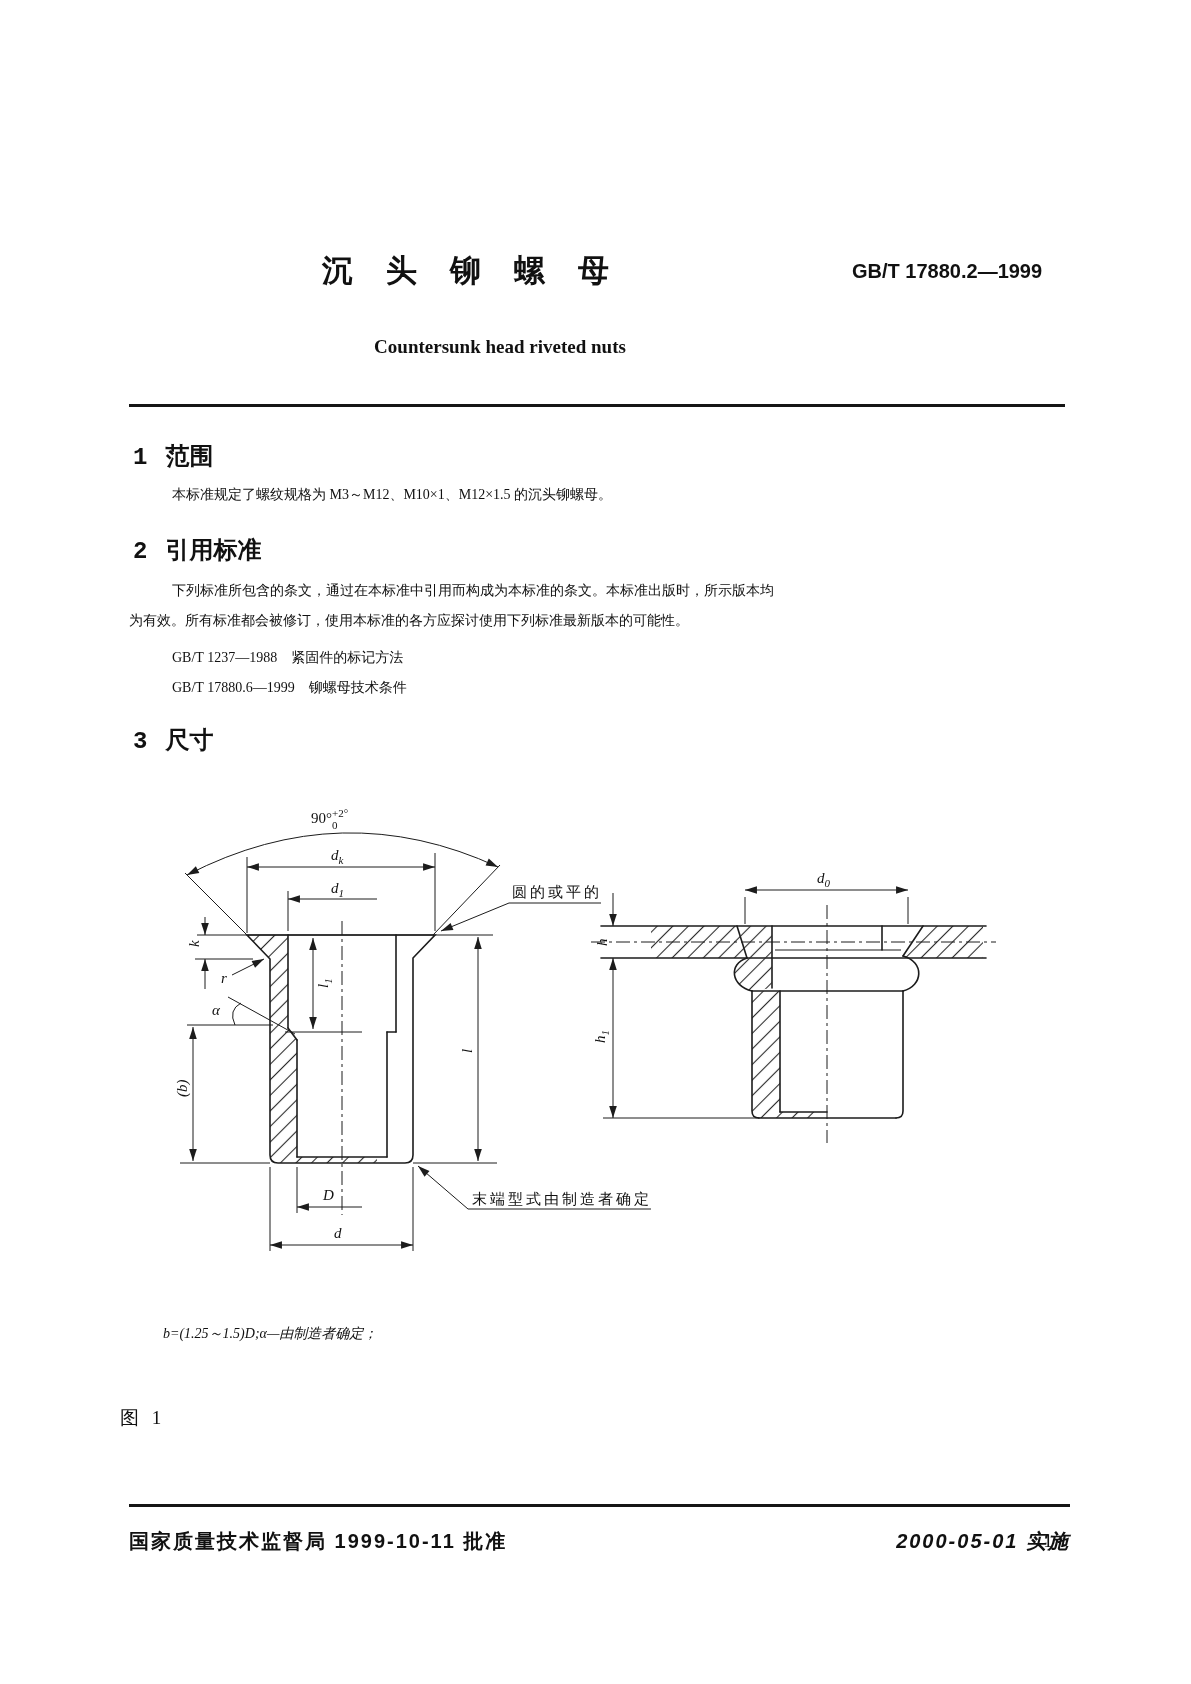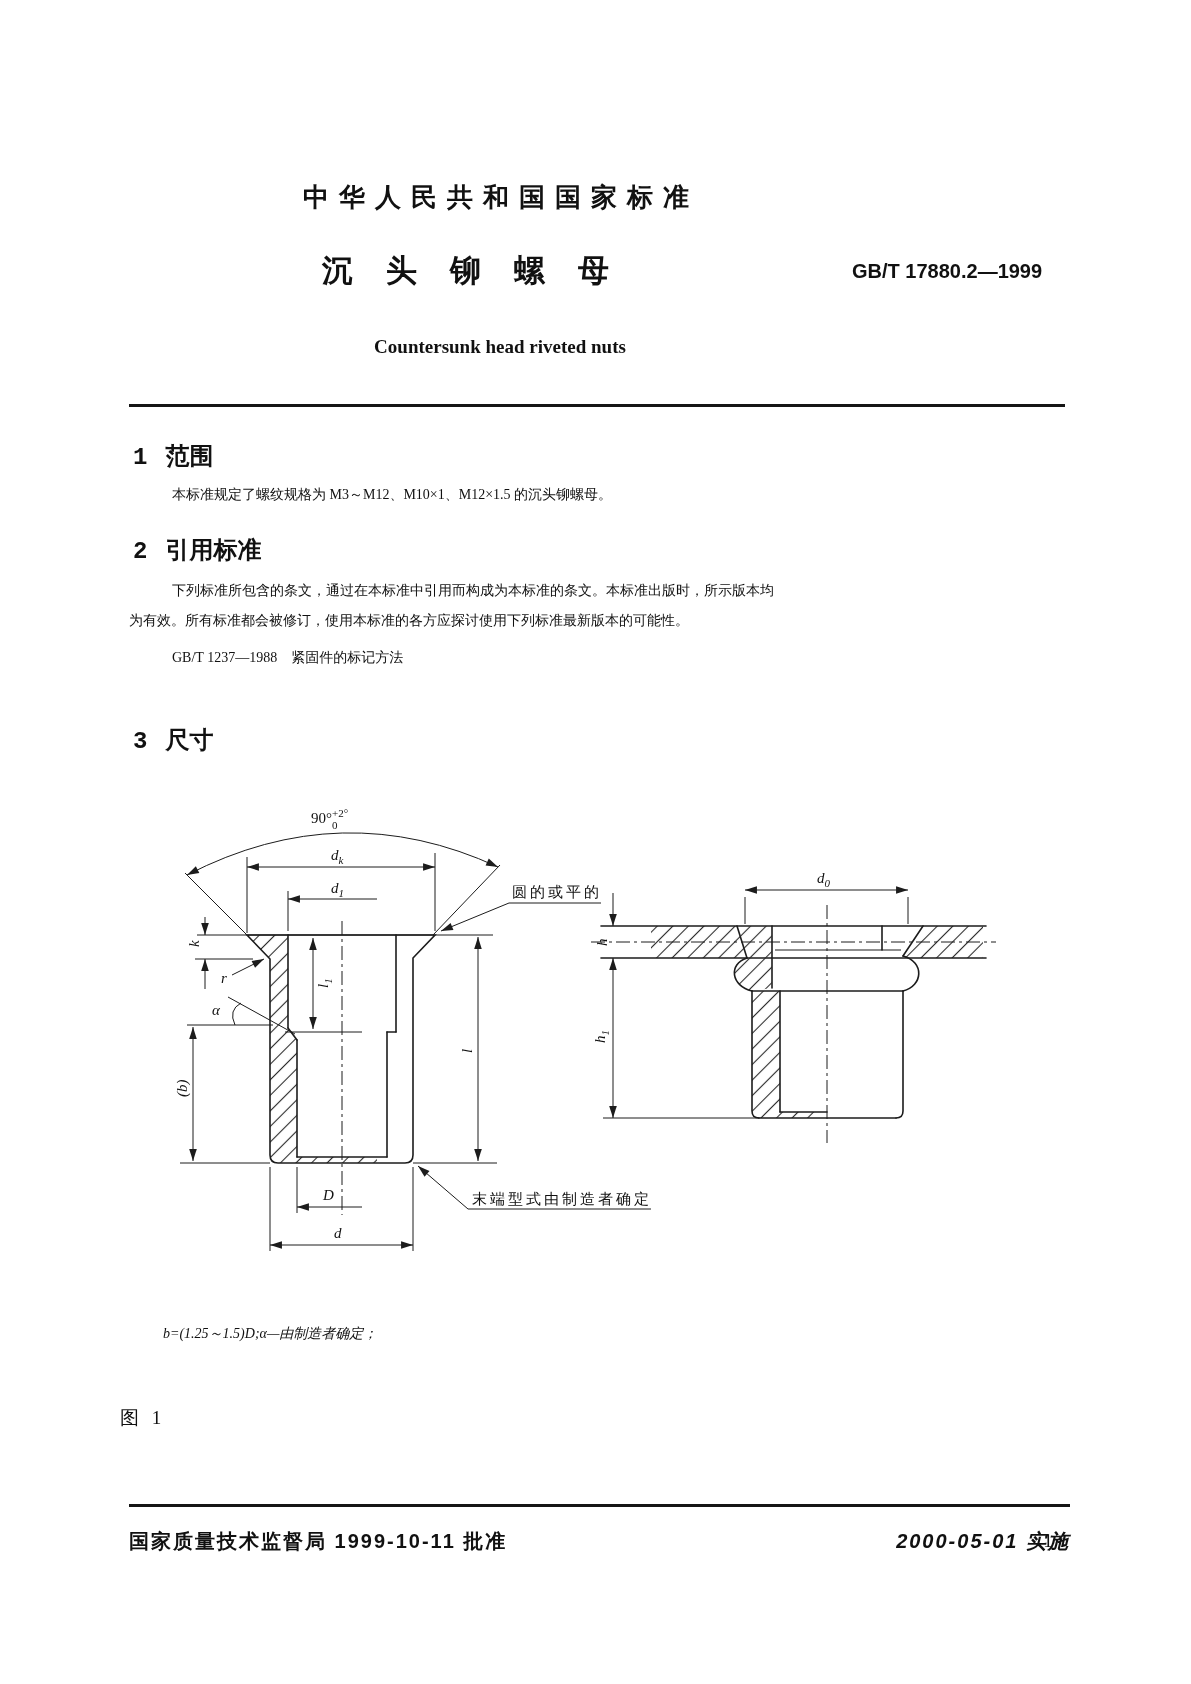--- a/index.html
+++ b/index.html
@@ -30,41 +30,41 @@
   svg .sm{font-size:11px;}
   .ol{stroke:#1c1c1c;stroke-width:1.6;fill:none;stroke-linecap:round;}
   .tl{stroke:#1c1c1c;stroke-width:1;fill:none;}
   .cl{stroke:#1c1c1c;stroke-width:1;fill:none;stroke-dasharray:14 4 3 4;}
 </style>
 </head>
 <body>
 
 <div class="page">
 
-  <div class="abs std-label">中华人民共和国国家标准</div>
 
   <div class="abs title-cn">沉头铆螺母</div>
 
   <div class="abs std-no">GB/T 17880.2—1999</div>
 
   <div class="abs title-en">Countersunk head riveted nuts</div>
 
   <div class="rule" style="left:129px;top:404px;width:936px;"></div>
 
   <div class="abs hd" style="left:133px;top:440px;">
     <span class="num">1</span><span>范围</span>
   </div>
   <div class="abs body-text" style="left:172px;top:486px;">本标准规定了螺纹规格为 M3～M12、M10×1、M12×1.5 的沉头铆螺母。</div>
 
   <div class="abs hd" style="left:133px;top:534px;">
     <span class="num">2</span><span>引用标准</span>
   </div>
   <div class="abs body-text" style="left:172px;top:582px;">下列标准所包含的条文，通过在本标准中引用而构成为本标准的条文。本标准出版时，所示版本均</div>
   <div class="abs body-text" style="left:129px;top:612px;">为有效。所有标准都会被修订，使用本标准的各方应探讨使用下列标准最新版本的可能性。</div>
   <div class="abs body-text" style="left:172px;top:649px;">GB/T 1237—1988　紧固件的标记方法</div>
+  <div class="abs body-text" style="left:172px;top:679px;">GB/T 17880.6—1999　铆螺母技术条件</div>
 
   <div class="abs hd" style="left:133px;top:724px;">
     <span class="num">3</span><span>尺寸</span>
   </div>
 
   <svg class="abs" style="left:115px;top:745px;" width="960" height="520" viewBox="0 0 960 520">
     <defs>
       <marker id="ar" viewBox="0 0 12 8" markerWidth="13" markerHeight="9" refX="11.5" refY="4" orient="auto-start-reverse">
         <path d="M0.5,0.5 L11.5,4 L0.5,7.5 Z" fill="#1c1c1c"></path>
       </marker>

